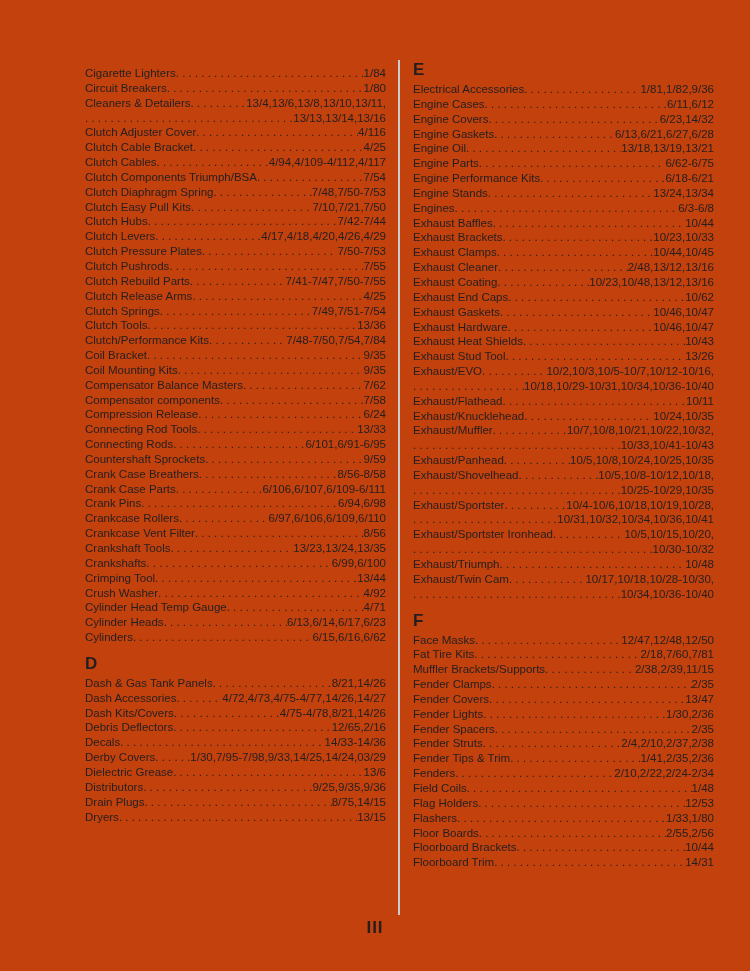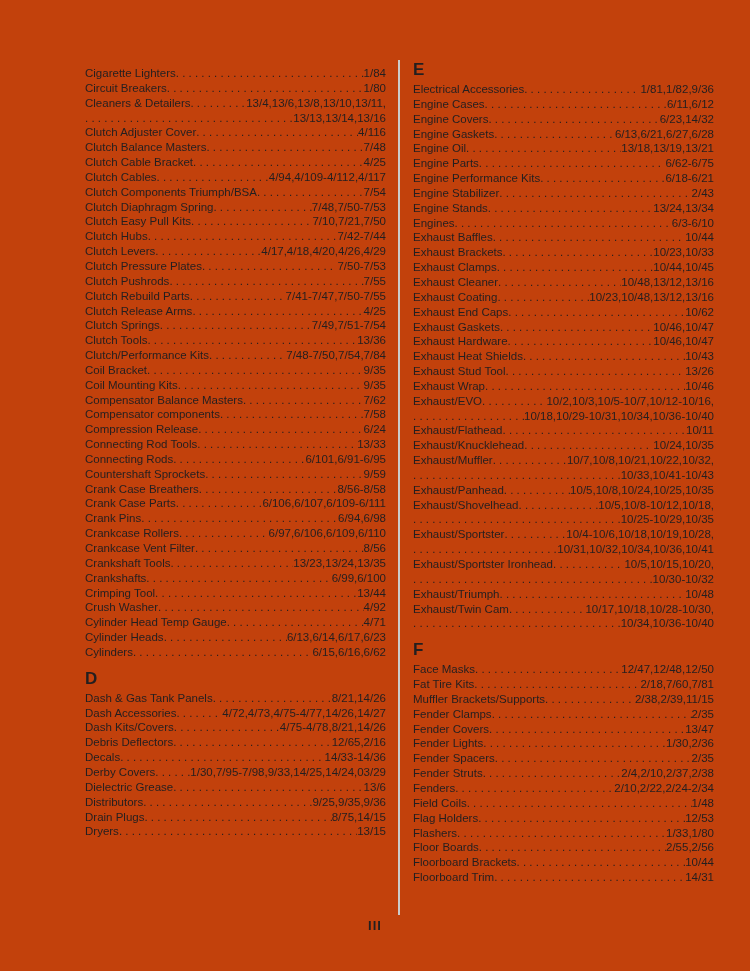--- a/index.html
+++ b/index.html
@@ -63,21 +63,21 @@
   .pages {
     white-space: nowrap;
     flex: 0 0 auto;
   }
   .page-number {
     position: absolute;
     left: 0;
     top: 918px;
     width: 100%;
     text-align: center;
-    font-size: 13px;
+    font-size: 17px;
     font-weight: bold;
     letter-spacing: 1px;
   }
 </style>
 </head>
 <body>
 
 <div class="page">
   <div class="column column-left">
       <div class="section">
@@ -100,25 +100,20 @@
           <span class="label"></span>
           <span class="dots"></span>
           <span class="pages">13/13,13/14,13/16</span>
         </div>
         <div class="row">
           <span class="label">Clutch Adjuster Cover</span>
           <span class="dots"></span>
           <span class="pages">4/116</span>
         </div>
         <div class="row">
-          <span class="label">Clutch Balance Masters</span>
-          <span class="dots"></span>
-          <span class="pages">7/48</span>
-        </div>
-        <div class="row">
           <span class="label">Clutch Cable Bracket</span>
           <span class="dots"></span>
           <span class="pages">4/25</span>
         </div>
         <div class="row">
           <span class="label">Clutch Cables</span>
           <span class="dots"></span>
           <span class="pages">4/94,4/109-4/112,4/117</span>
         </div>
         <div class="row">
@@ -369,53 +364,48 @@
           <span class="label">Engine Parts</span>
           <span class="dots"></span>
           <span class="pages">6/62-6/75</span>
         </div>
         <div class="row">
           <span class="label">Engine Performance Kits</span>
           <span class="dots"></span>
           <span class="pages">6/18-6/21</span>
         </div>
         <div class="row">
-          <span class="label">Engine Stabilizer</span>
-          <span class="dots"></span>
-          <span class="pages">2/43</span>
-        </div>
-        <div class="row">
           <span class="label">Engine Stands</span>
           <span class="dots"></span>
           <span class="pages">13/24,13/34</span>
         </div>
         <div class="row">
           <span class="label">Engines</span>
           <span class="dots"></span>
-          <span class="pages">6/3-6/10</span>
+          <span class="pages">6/3-6/8</span>
         </div>
         <div class="row">
           <span class="label">Exhaust Baffles</span>
           <span class="dots"></span>
           <span class="pages">10/44</span>
         </div>
         <div class="row">
           <span class="label">Exhaust Brackets</span>
           <span class="dots"></span>
           <span class="pages">10/23,10/33</span>
         </div>
         <div class="row">
           <span class="label">Exhaust Clamps</span>
           <span class="dots"></span>
           <span class="pages">10/44,10/45</span>
         </div>
         <div class="row">
           <span class="label">Exhaust Cleaner</span>
           <span class="dots"></span>
-          <span class="pages">10/48,13/12,13/16</span>
+          <span class="pages">2/48,13/12,13/16</span>
         </div>
         <div class="row">
           <span class="label">Exhaust Coating</span>
           <span class="dots"></span>
           <span class="pages">10/23,10/48,13/12,13/16</span>
         </div>
         <div class="row">
           <span class="label">Exhaust End Caps</span>
           <span class="dots"></span>
           <span class="pages">10/62</span>
@@ -432,25 +422,20 @@
         </div>
         <div class="row">
           <span class="label">Exhaust Heat Shields</span>
           <span class="dots"></span>
           <span class="pages">10/43</span>
         </div>
         <div class="row">
           <span class="label">Exhaust Stud Tool</span>
           <span class="dots"></span>
           <span class="pages">13/26</span>
-        </div>
-        <div class="row">
-          <span class="label">Exhaust Wrap</span>
-          <span class="dots"></span>
-          <span class="pages">10/46</span>
         </div>
         <div class="row">
           <span class="label">Exhaust/EVO</span>
           <span class="dots"></span>
           <span class="pages">10/2,10/3,10/5-10/7,10/12-10/16,</span>
         </div>
         <div class="row">
           <span class="label"></span>
           <span class="dots"></span>
           <span class="pages">10/18,10/29-10/31,10/34,10/36-10/40</span>
@@ -560,20 +545,25 @@
         </div>
         <div class="row">
           <span class="label">Fender Spacers</span>
           <span class="dots"></span>
           <span class="pages">2/35</span>
         </div>
         <div class="row">
           <span class="label">Fender Struts</span>
           <span class="dots"></span>
           <span class="pages">2/4,2/10,2/37,2/38</span>
+        </div>
+        <div class="row">
+          <span class="label">Fender Tips &amp; Trim</span>
+          <span class="dots"></span>
+          <span class="pages">1/41,2/35,2/36</span>
         </div>
         <div class="row">
           <span class="label">Fenders</span>
           <span class="dots"></span>
           <span class="pages">2/10,2/22,2/24-2/34</span>
         </div>
         <div class="row">
           <span class="label">Field Coils</span>
           <span class="dots"></span>
           <span class="pages">1/48</span>

